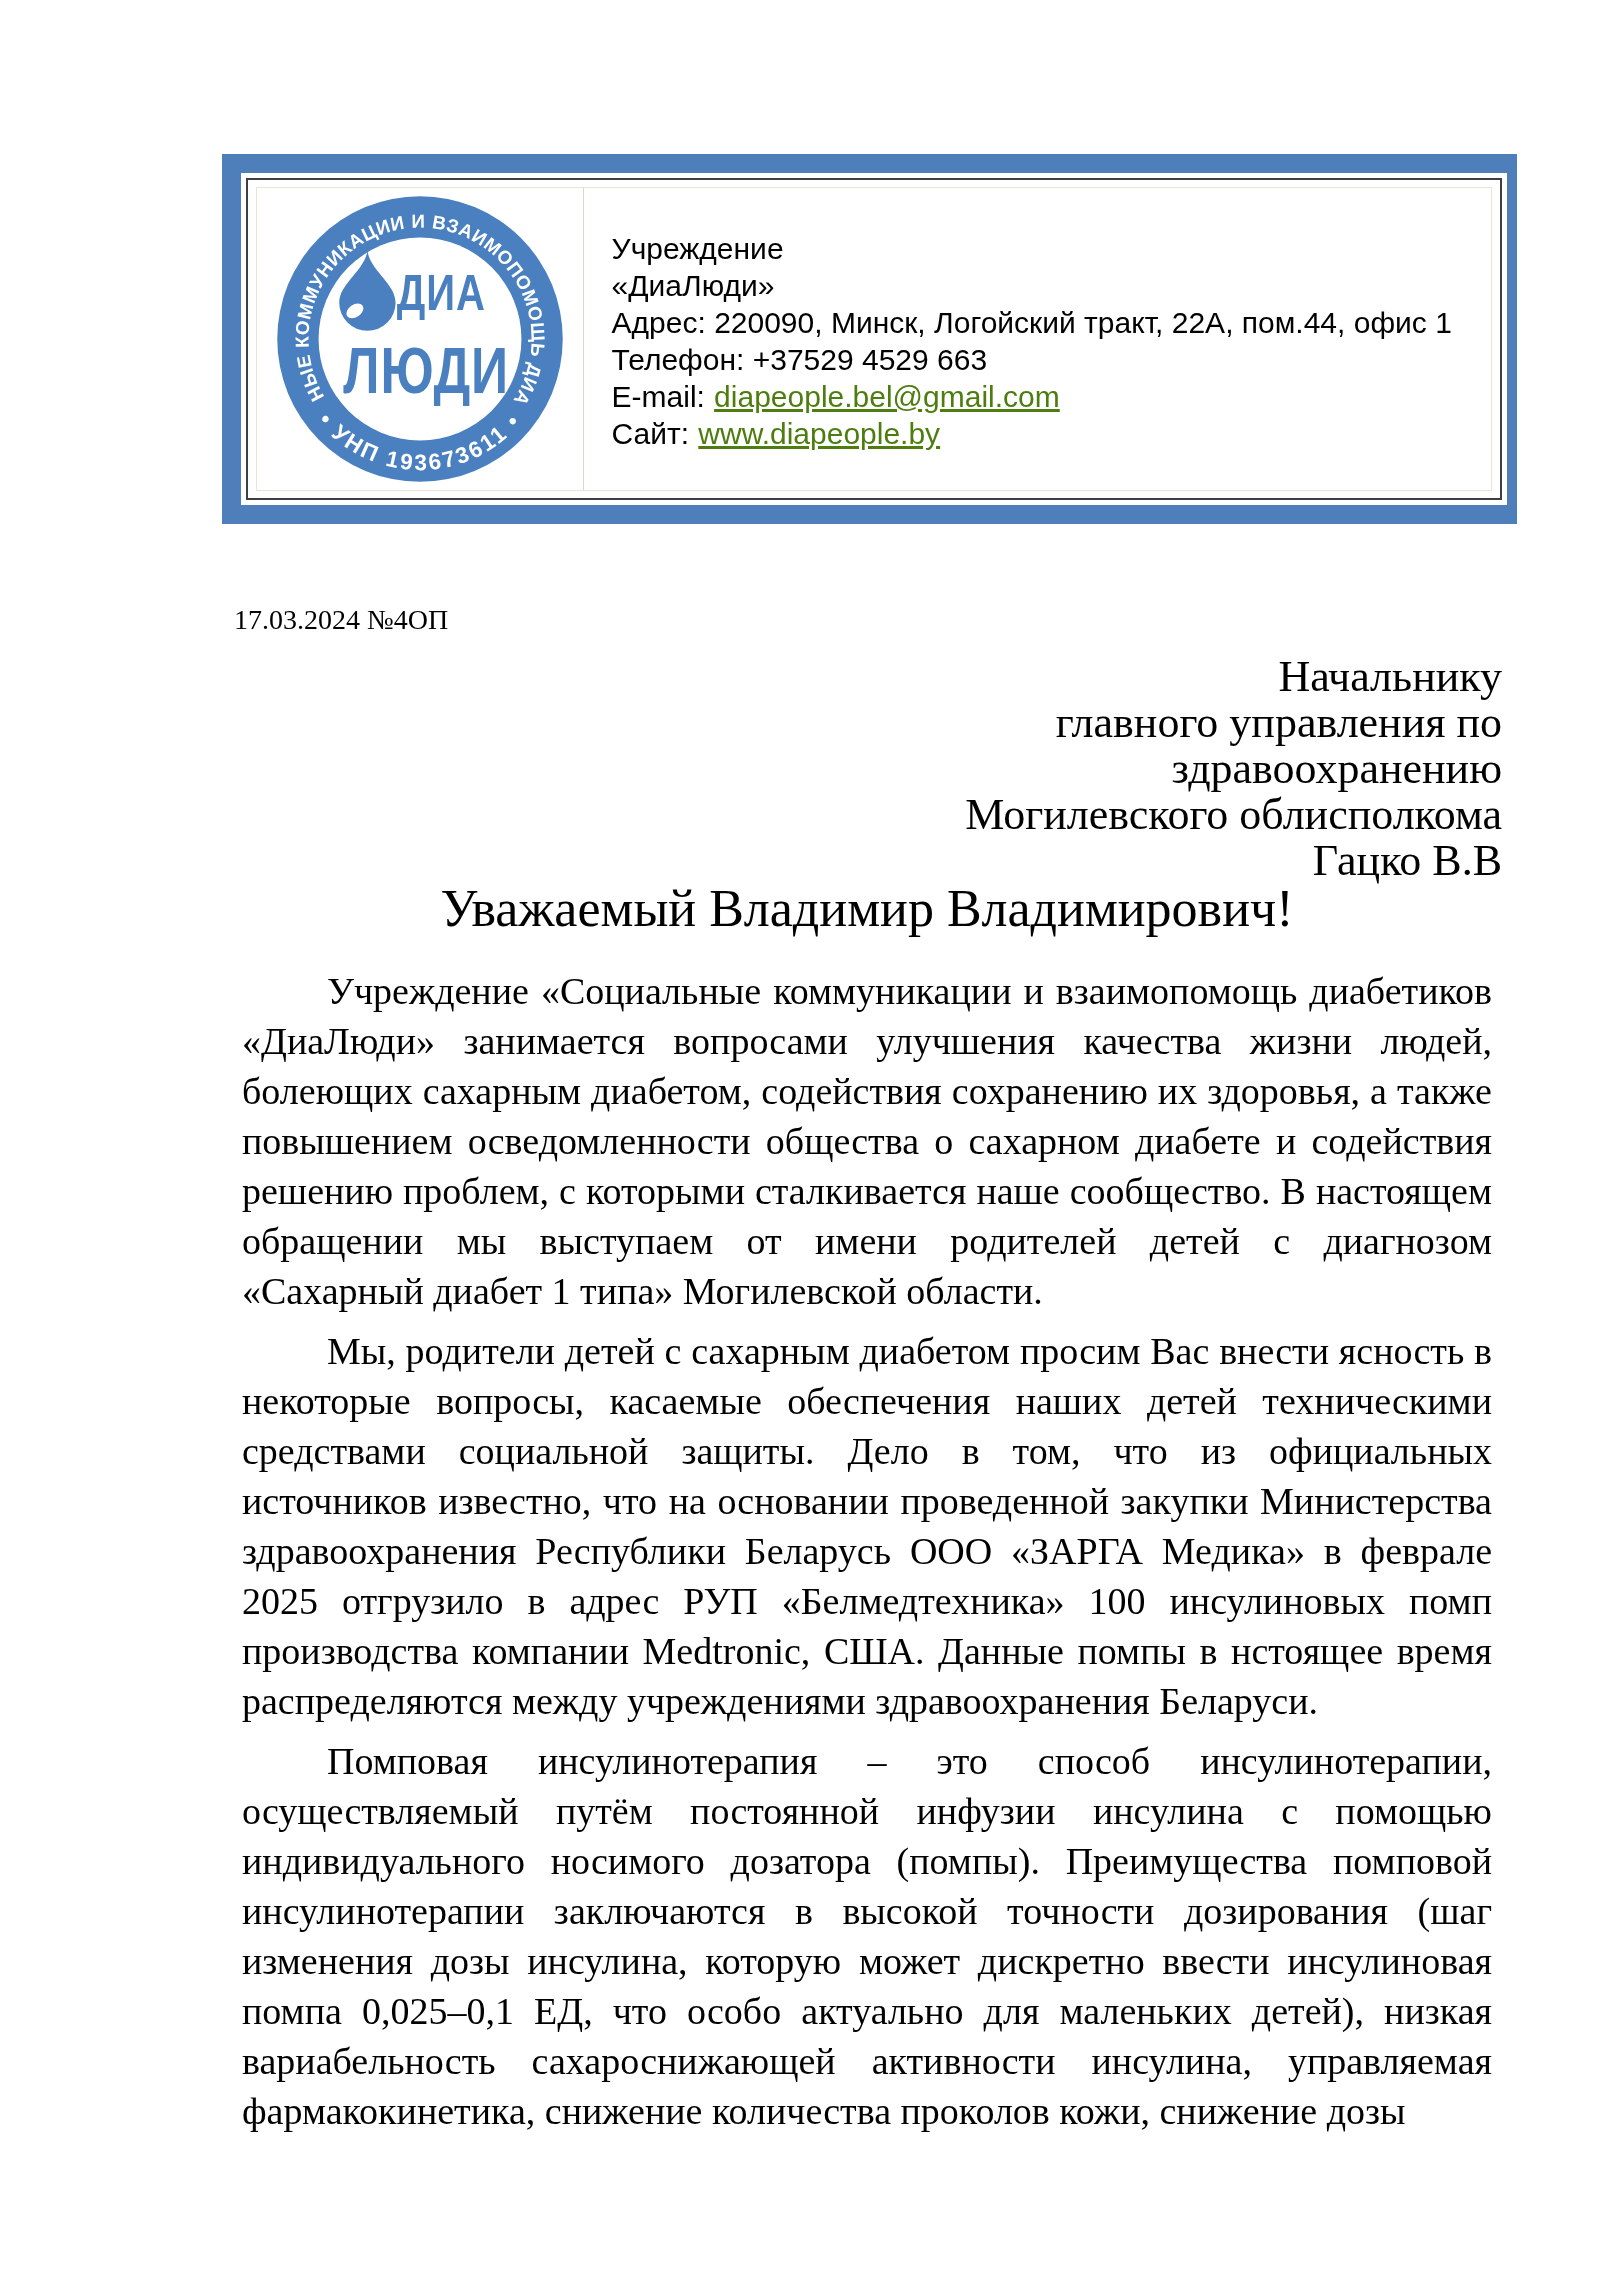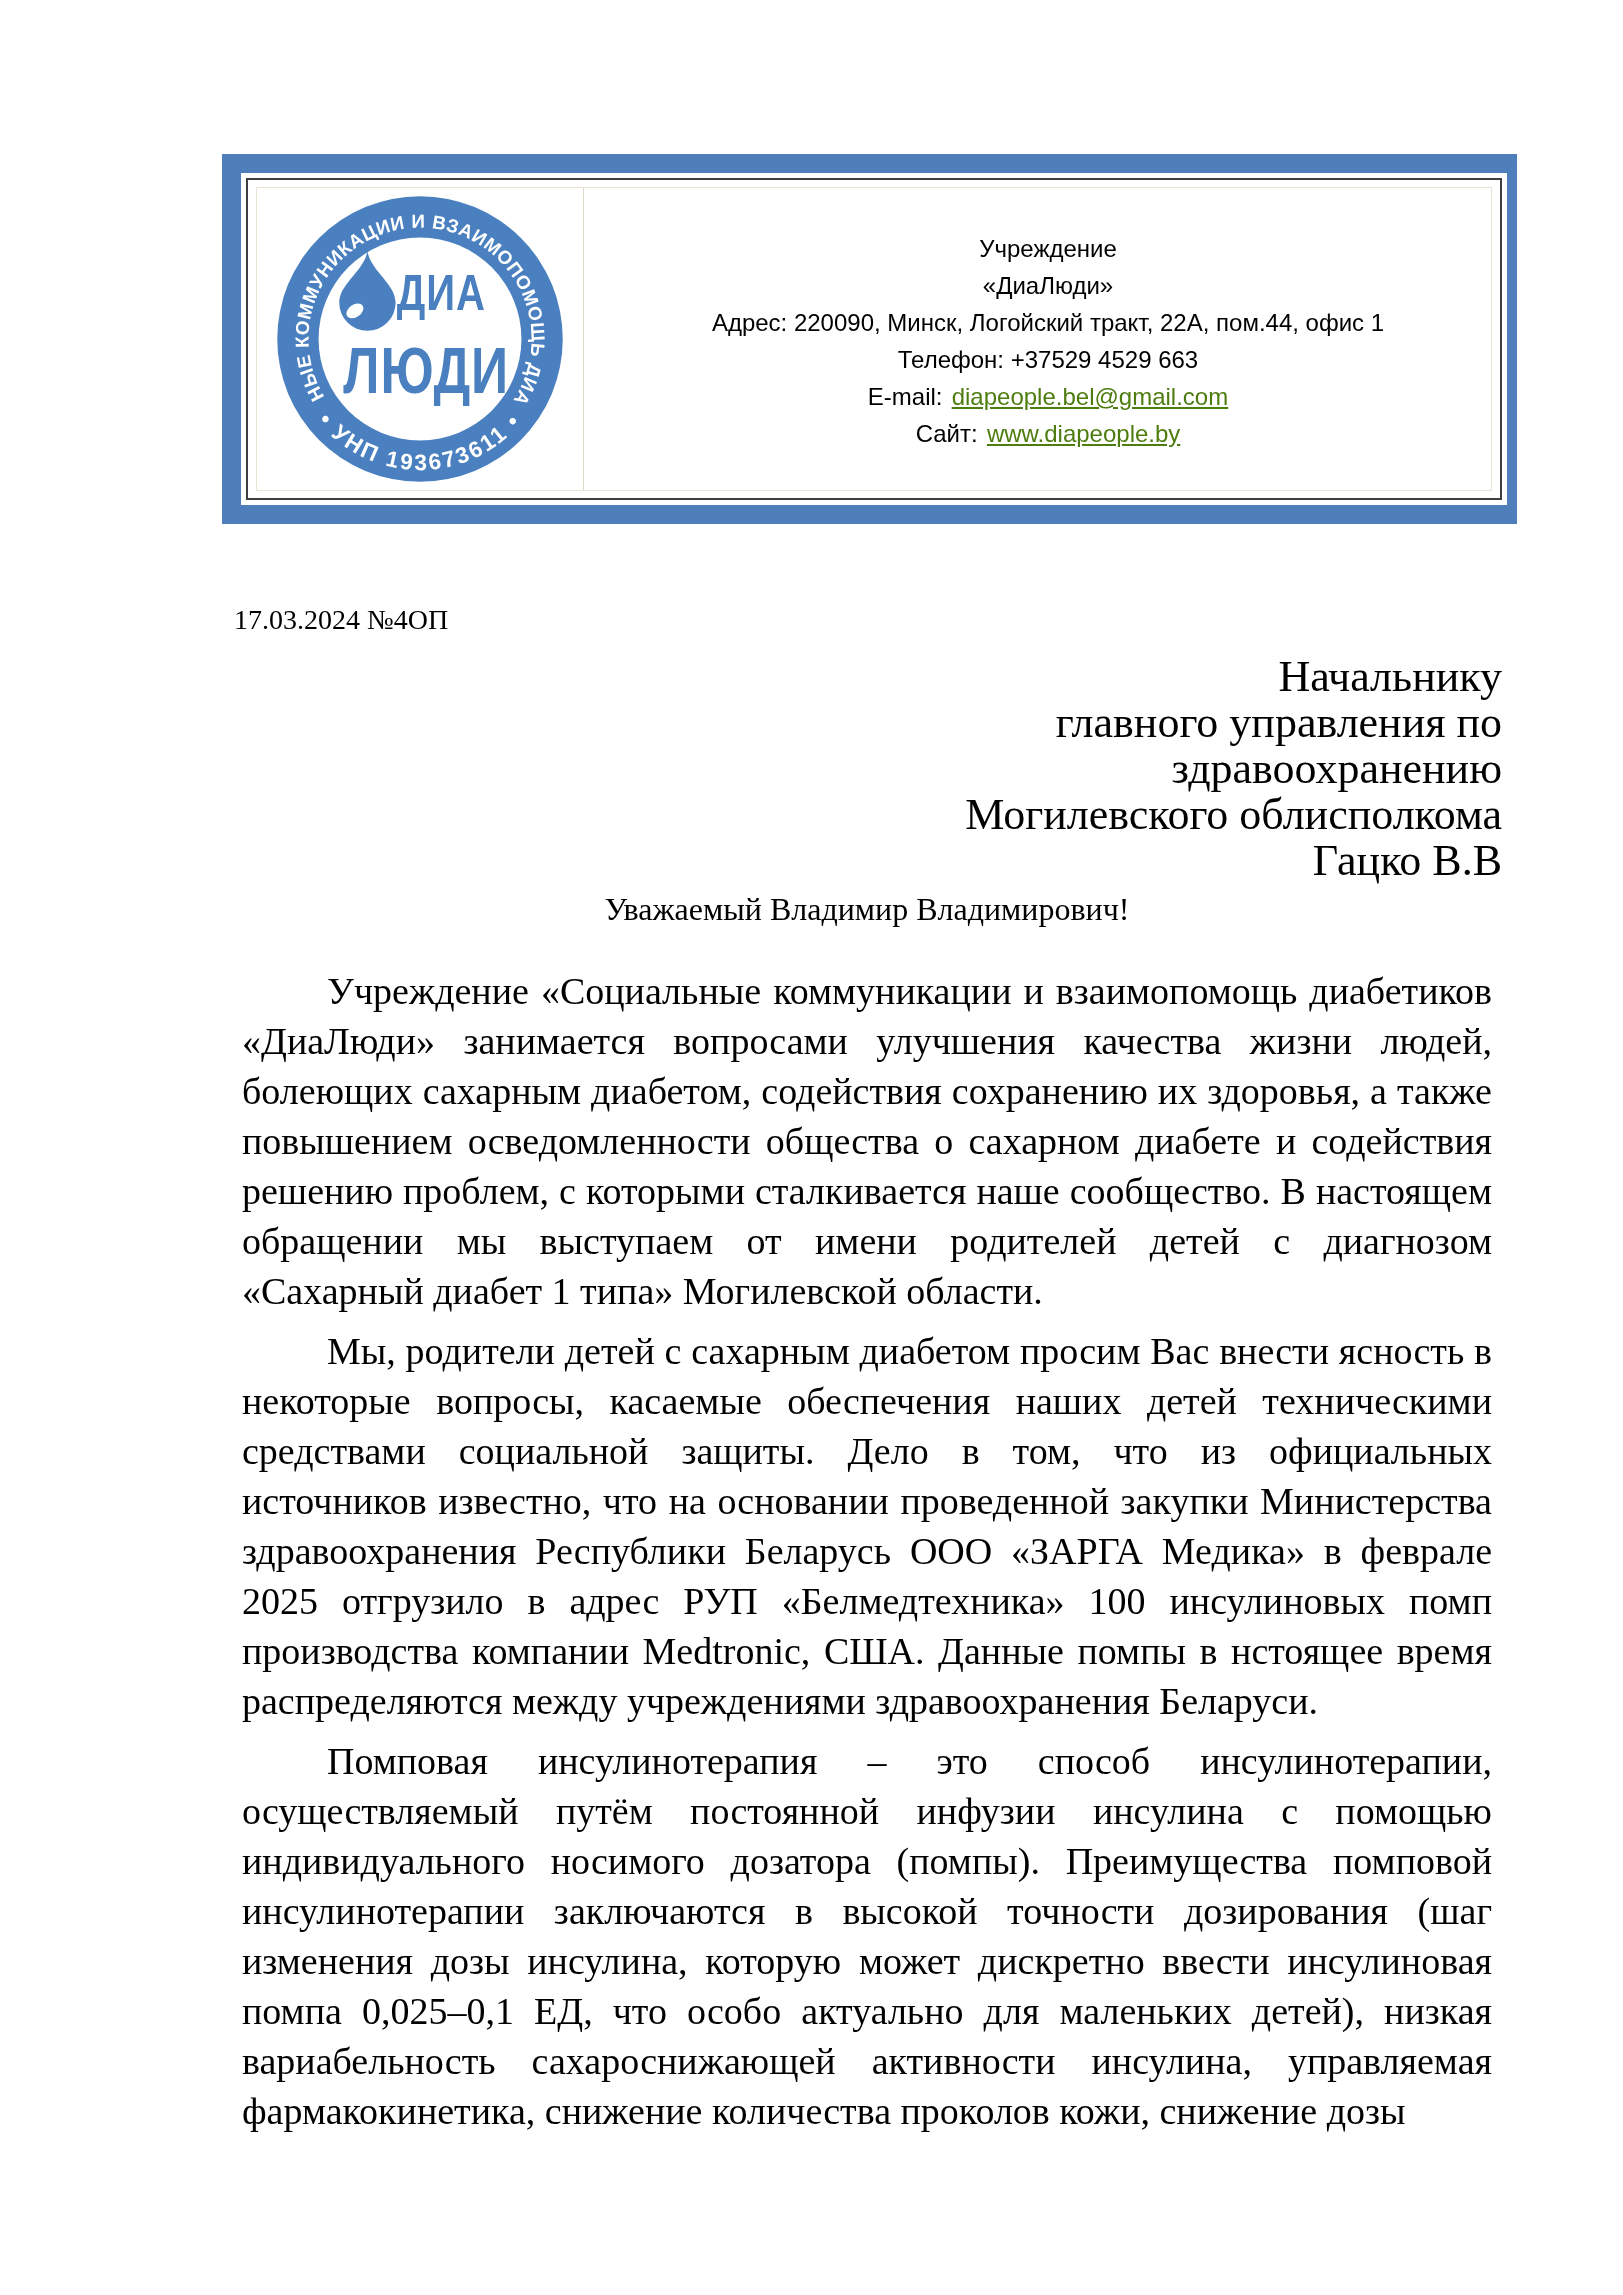--- a/index.html
+++ b/index.html
@@ -24,37 +24,37 @@
     display:flex; align-items:stretch;
   }
   .lh-logo-cell {
     width:326px; flex:0 0 auto;
     display:flex; align-items:center; justify-content:center;
     border-right:1.3px solid #ddd8cb;
   }
   .lh-text-cell {
     flex:1 1 auto; padding:3.9px 6.5px 0 27.5px;
     font-family:"Liberation Sans","DejaVu Sans",sans-serif;
-    font-size:24px; line-height:37px; color:#000;
-    display:flex; flex-direction:column; justify-content:center;align-items:center;
+    font-size:30px; line-height:37px; color:#000;
+    display:flex; flex-direction:column; justify-content:center;
   }
   .lh-line { white-space:nowrap; }
   .lh-link { color:#4d7c0f; text-decoration:underline; margin-left:9.2px; }
 
   
   .date-line { position:absolute; left:234px; top:597px; font-size:28px; line-height:46px; }
   .addressee {
     position:absolute; right:121px; top:654px; width:785px;
     text-align:right; font-size:44px; line-height:46px;
   }
 
   
   .salutation {
     position:absolute; left:232px; top:884px; width:1270px;
-    text-align:center; font-size:32px; line-height:50px;
+    text-align:center; font-size:52px; line-height:50px;
   }
   .body-text {
     position:absolute; left:232px; top:956px; width:1270px;
     font-size:38px; line-height:50px; text-align:justify;
   }
   .body-text p { margin:10px; text-indent:85px; }
 
   
   .logo-svg { display:block; }
   .logo-ring-text { font-family:"Liberation Sans","DejaVu Sans",sans-serif; font-weight:bold; fill:#ffffff; }

